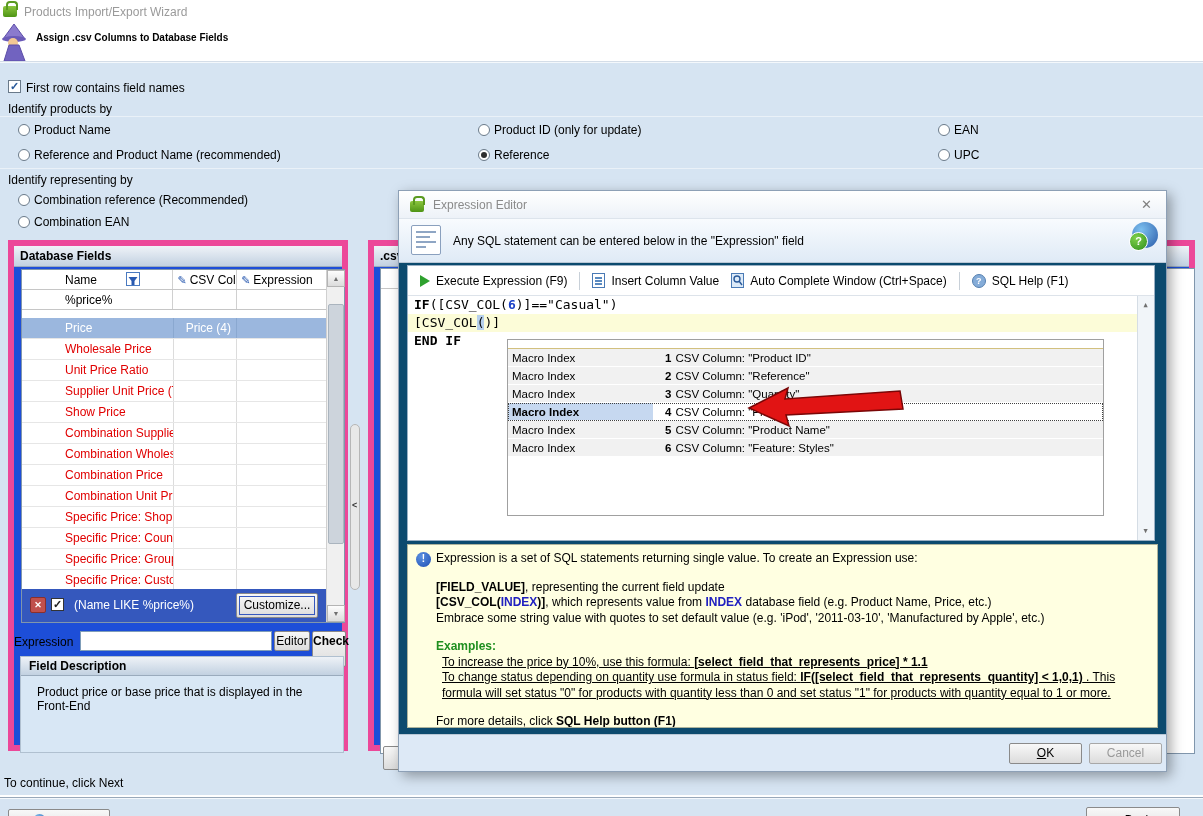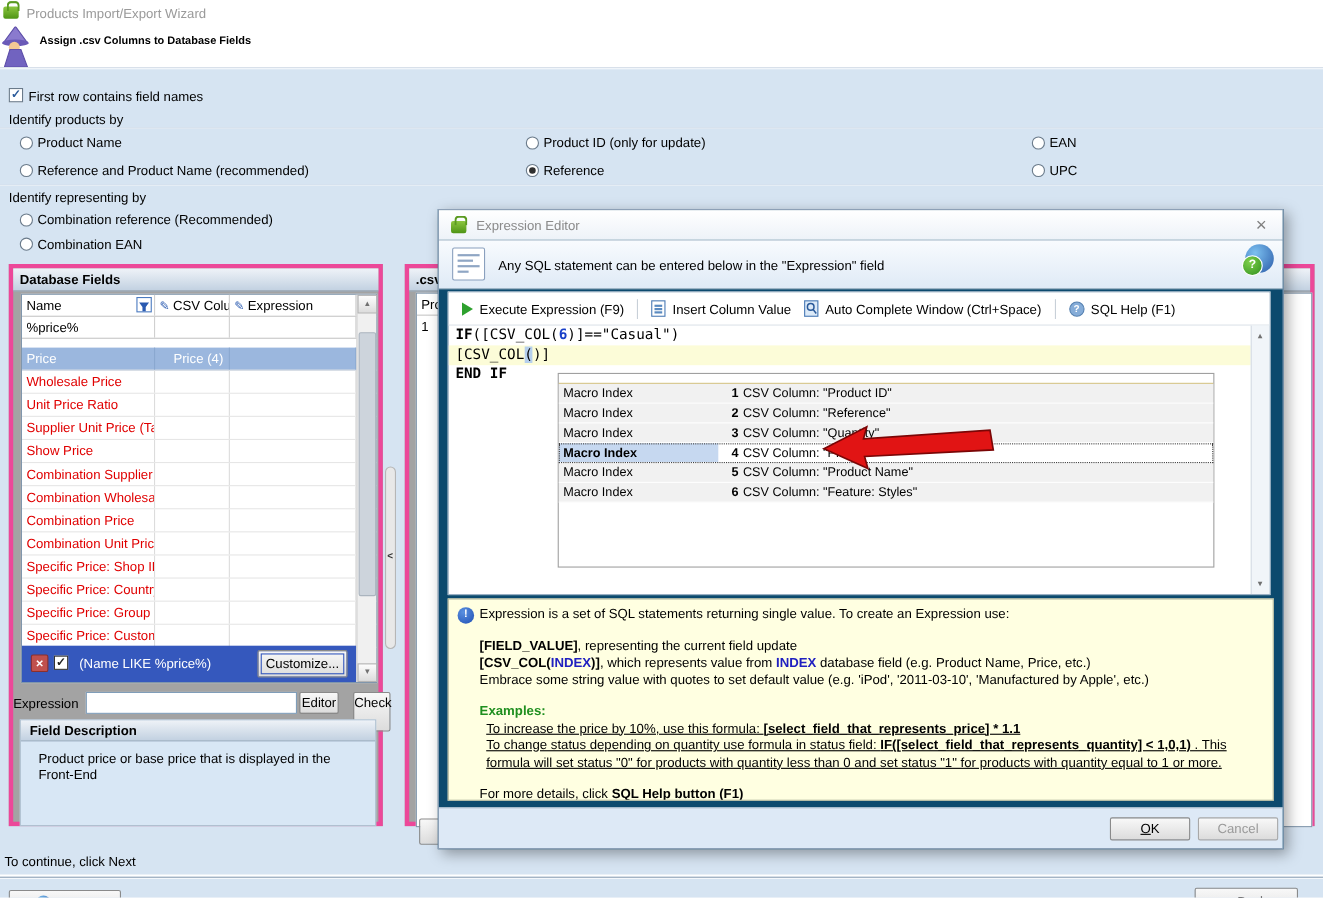--- a/index.html
+++ b/index.html
@@ -18,25 +18,25 @@
   
   .content { left:0; top:62px; width:1203px; height:733px; background:#d6e4f2; border-top:1px solid #f4f8fc; }
   .grpline { height:1px; background:#b9c9da; border-bottom:1px solid #eaf1f8; }
   .cb { width:13px; height:13px; background:#fff; border:1px solid #6a7a8a; color:#2a5a9a;
         font-size:11px; line-height:11px; text-align:center; font-weight:bold; }
   .radio { width:12px; height:12px; background:#fff; border:1px solid #6a7a8a; border-radius:50%; }
   .radio.on:before { content:""; position:absolute; left:2px; top:2px; width:6px; height:6px;
         border-radius:50%; background:#2f2f2f; }
   .lbl { white-space:nowrap; }
   
-  .panel { border:4px solid #ec4899; background:#a3a3a3; }
+  .panel { border:6px solid #ec4899; background:#1d4ed8; }
   .phead { height:21px; background:linear-gradient(#eff3f8,#c2d1e1); border-bottom:1px solid #9aabbd;
            font-weight:bold; line-height:21px; padding-left:6px; }
   .tbl { position:absolute; background:#fff; border:1px solid #8096ac; }
-  .trow { display:flex; white-space:nowrap; }
+  .trow { display:flex; white-space:nowrap;padding-left:39px; }
   .cell { overflow:hidden; }
   .headrow { height:20px; border-bottom:1px solid #c6c6c6; }
   .headrow .cell { line-height:20px; padding-left:4px; border-right:1px solid #d0d0d0; }
   .filterrow { height:20px; border-bottom:1px solid #c6c6c6; }
   .filterrow .cell { line-height:20px; padding-left:4px; border-right:1px solid #d0d0d0; }
   .dbrow { height:21px; border-bottom:1px solid #e6e6e6; }
   .dbrow .cell { line-height:21px; border-right:1px solid #dcdcdc; }
   .c-name { width:121px; padding-left:4px; }
   .c-csv  { width:68px; text-align:right; padding-right:5px; }
   .c-exp  { width:115px; padding-left:4px; }
@@ -299,21 +299,21 @@
     <div class="scrollv">
       <div class="sbtn" style="top:0;">▲</div>
       <div class="sthumb" style="top:34px; height:240px;"></div>
       <div class="sbtn" style="bottom:0;">▼</div>
     </div>
   </div>
 
   <div class="abs lbl" style="left:0px; top:389px;">Expression</div>
   <input class="abs" style="left: 66px; top: 385px; width: 192px; height: 20px; border: 1px solid rgb(127, 157, 185);">
   <div class="abs btn" style="left:260px; top:385px; width:36px; height:20px; line-height:18px;">Editor</div>
-  <div class="abs btn" style="left:309px; top:385px; width:34px; height:36px; line-height:18px;">Check</div>
+  <div class="abs btn" style="left:298px; top:385px; width:34px; height:36px; line-height:18px;font-weight:bold;">Check</div>
 
   <div class="abs" style="left:6px; top:410px; width:324px; height:97px; border:1px solid #b0c0d0; background:#d8e7f5;">
     <div class="fieldset-head">Field Description</div>
     <div style="padding:9px 10px 0 16px;">Product price or base price that is displayed in the Front-End</div>
   </div>
 </div>
 
 <div class="abs splitter">
     <span>&lt;</span>
   </div>

